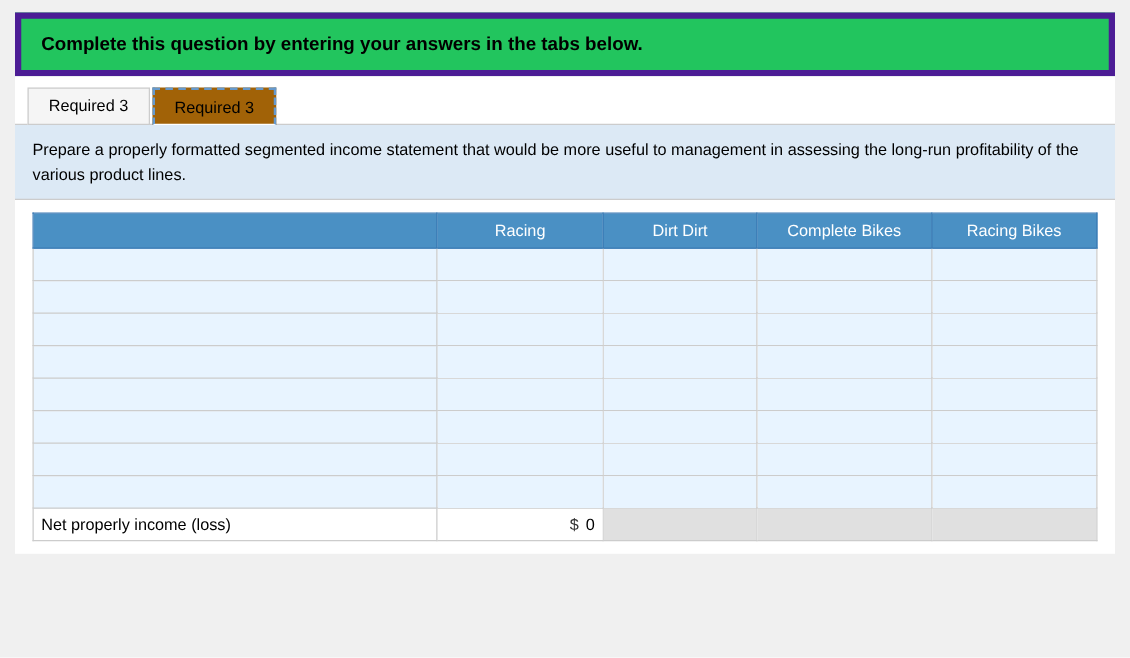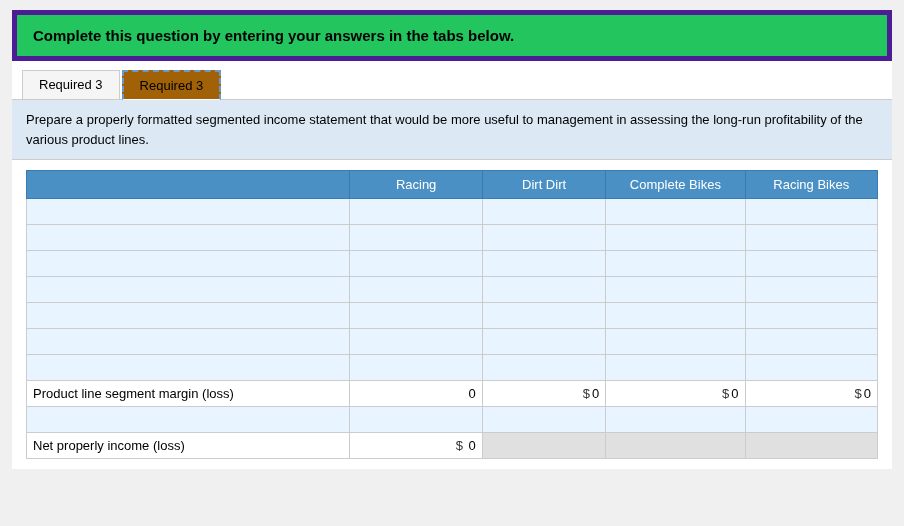--- a/index.html
+++ b/index.html
@@ -169,27 +169,20 @@
             <td class="input-cell" style="background: rgb(232, 244, 255);"><input type="text" class="input-field" style=""></td>
           </tr>
           <tr>
             <td class="label" style="background: rgb(232, 244, 255);"><input type="text" class="input-field" style=""></td>
             <td class="input-cell" style="background: rgb(232, 244, 255);"><input type="text" class="input-field" style=""></td>
             <td class="input-cell" style="background: rgb(232, 244, 255);"><input type="text" class="input-field" style=""></td>
             <td class="input-cell" style="background: rgb(232, 244, 255);"><input type="text" class="input-field" style=""></td>
             <td class="input-cell" style="background: rgb(232, 244, 255);"><input type="text" class="input-field" style=""></td>
           </tr>
           <tr>
-            <td class="label">Product line segment margin (loss)</td>
-            <td class="input-cell" style="background: rgb(255, 255, 255);"><span>0</span></td>
-            <td class="input-cell" style="background: rgb(255, 255, 255);"><span class="dollar-sign">$</span><span>0</span></td>
-            <td class="input-cell" style="background: rgb(255, 255, 255);"><span class="dollar-sign">$</span><span>0</span></td>
-            <td class="input-cell" style="background: rgb(255, 255, 255);"><span class="dollar-sign">$</span><span>0</span></td>
-          </tr>
-          <tr>
             <td class="label" style="background: rgb(232, 244, 255);"><input type="text" class="input-field" style=""></td>
             <td class="input-cell" style="background: rgb(232, 244, 255);"><input type="text" class="input-field" style=""></td>
             <td class="input-cell" style="background: rgb(232, 244, 255);"><input type="text" class="input-field" style=""></td>
             <td class="input-cell" style="background: rgb(232, 244, 255);"><input type="text" class="input-field" style=""></td>
             <td class="input-cell" style="background: rgb(232, 244, 255);"><input type="text" class="input-field" style=""></td>
           </tr>
           <tr>
             <td class="label">Net properly income (loss)</td>
             <td class="input-cell" style="background: rgb(255, 255, 255);"><span class="dollar-sign">$ </span><span>0</span></td>
             <td class="input-cell" style="background: rgb(224, 224, 224);"></td>

